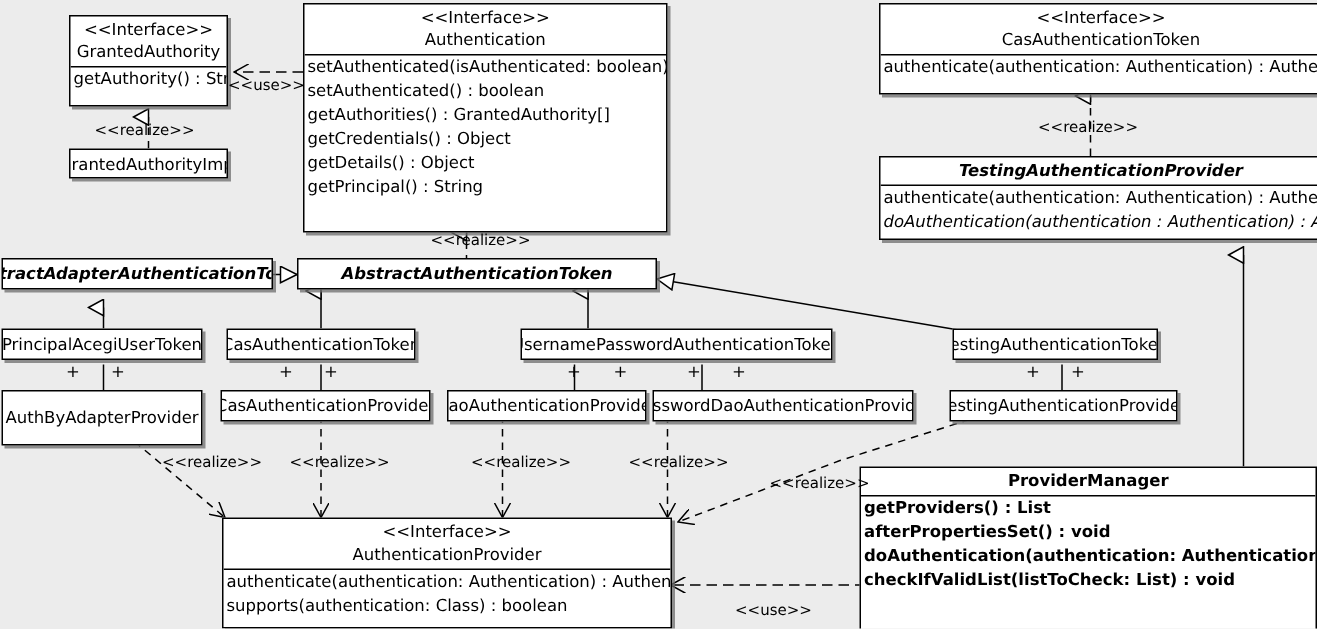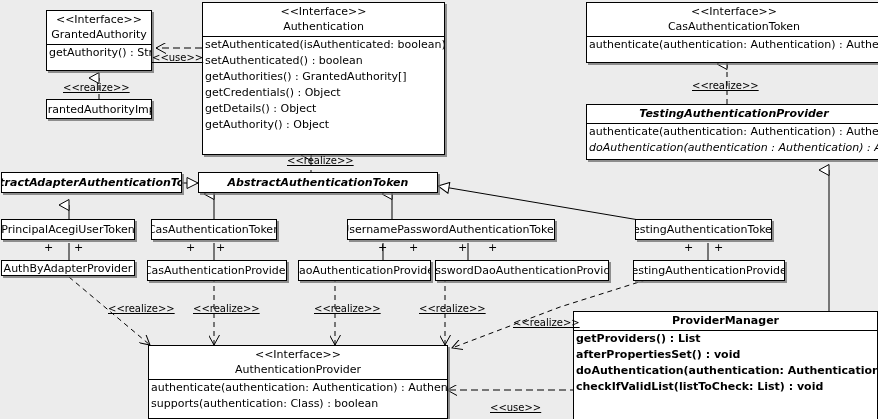--- a/index.html
+++ b/index.html
@@ -48,21 +48,20 @@
   }
   .simple.ital{font-style:italic;font-weight:600;}
 
   .edgelabel{
     position:absolute;
     font-size:10px;
     color:#000;
     background:transparent;
     white-space:nowrap;
     z-index:6;
-    text-decoration:underline;
   }
   .multi{
     position:absolute;
     font-size:11px;
     color:#000;
     z-index:6;
   }
 </style>
 </head>
 <body>
@@ -140,21 +139,21 @@
       <span class="stereo">&lt;&lt;Interface&gt;&gt;</span>
       <span class="cname">Authentication</span>
     </div>
     <div class="sep"></div>
     <div class="ops">
       <div class="op">setAuthenticated(isAuthenticated: boolean) : void</div>
       <div class="op">setAuthenticated() : boolean</div>
       <div class="op">getAuthorities() : GrantedAuthority[]</div>
       <div class="op">getCredentials() : Object</div>
       <div class="op">getDetails() : Object</div>
-      <div class="op">getAuthority() : Object</div>
+      <div class="op">getPrincipal() : String</div>
     </div>
   </div>
 
   <div class="uclass" style="left:586px;top:2px;width:296px;height:61px;">
     <div class="hdr">
       <span class="stereo">&lt;&lt;Interface&gt;&gt;</span>
       <span class="cname">CasAuthenticationToken</span>
     </div>
     <div class="sep"></div>
     <div class="ops">
@@ -201,21 +200,21 @@
   <span class="multi" style="left:74px;top:241px;">+</span>
   <span class="multi" style="left:186px;top:241px;">+</span>
   <span class="multi" style="left:216px;top:241px;">+</span>
   <span class="multi" style="left:378px;top:241px;">+</span>
   <span class="multi" style="left:409px;top:241px;">+</span>
   <span class="multi" style="left:458px;top:241px;">+</span>
   <span class="multi" style="left:488px;top:241px;">+</span>
   <span class="multi" style="left:684px;top:241px;">+</span>
   <span class="multi" style="left:714px;top:241px;">+</span>
 
-  <div class="uclass simple" style="left:1px;top:260px;width:134px;height:16px;">
+  <div class="uclass simple" style="left:1px;top:260px;width:134px;height:37px;">
     <span>AuthByAdapterProvider</span>
   </div>
 
   <div class="uclass simple" style="left:147px;top:260px;width:140px;height:21px;">
     <span>CasAuthenticationProvider</span>
   </div>
 
   <div class="uclass simple" style="left:298px;top:260px;width:133px;height:21px;">
     <span>DaoAuthenticationProvider</span>
   </div>

